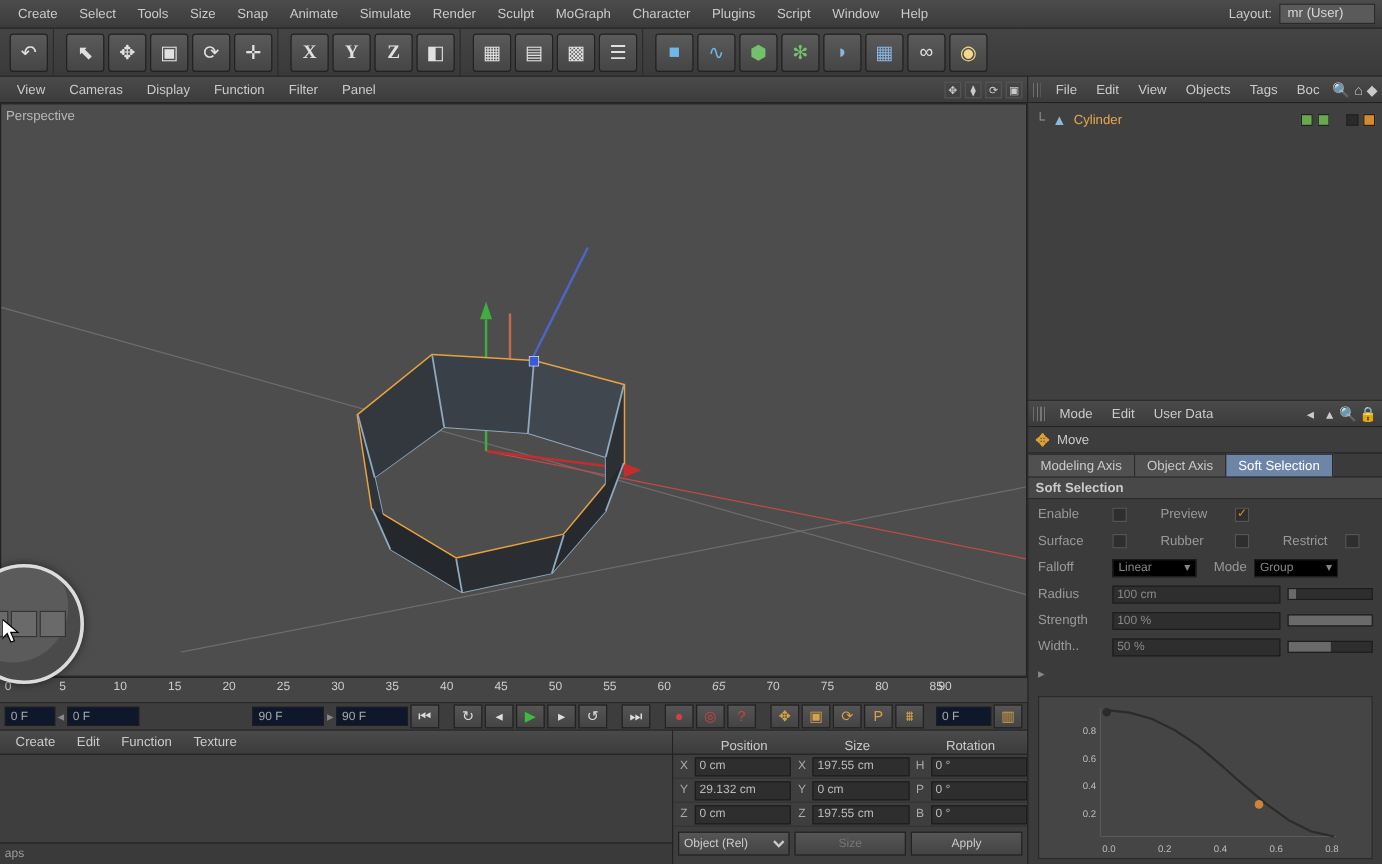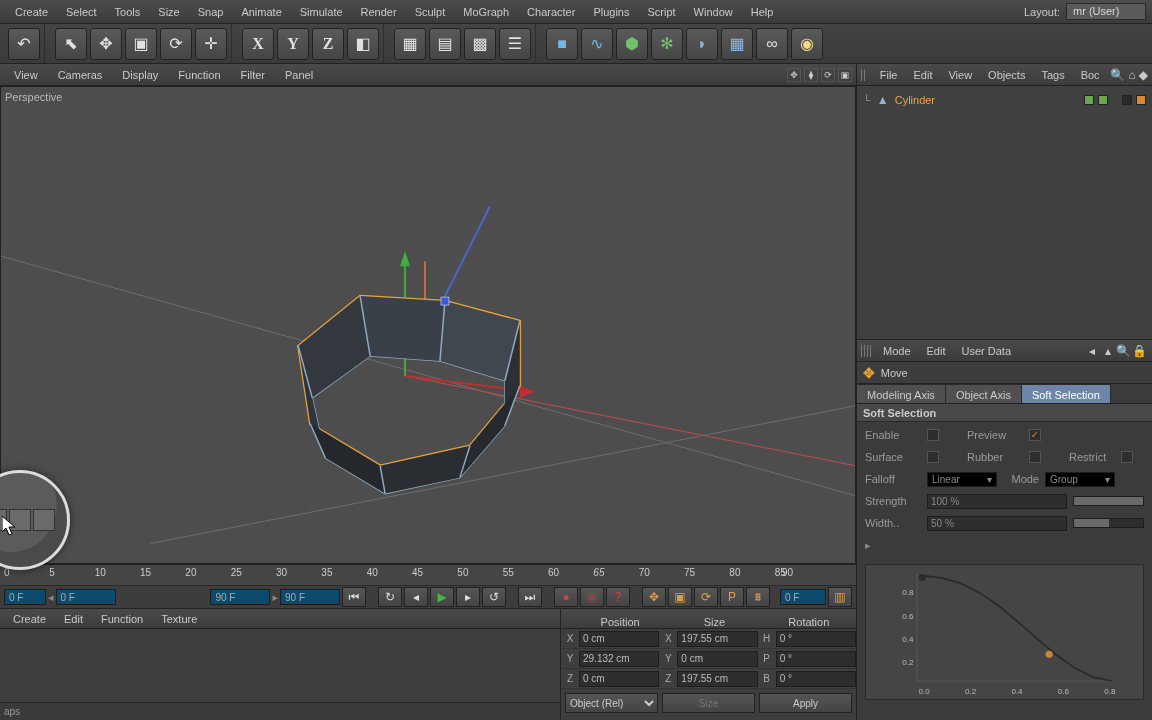--- a/index.html
+++ b/index.html
@@ -34,21 +34,21 @@
   #persp-label{position:absolute;left:4px;top:4px;font-size:11px;color:#b8b8b8;}
   svg.scene{position:absolute;inset:0;width:100%;height:100%;}
   #mini-axis{position:absolute;left:6px;bottom:6px;}
 
   
   #timebar{height:44px;background:#3d3d3d;border-top:1px solid #222;display:flex;flex-direction:column;}
   #ruler{flex:1;position:relative;background:#454545;border-bottom:1px solid #2a2a2a;font-size:10px;color:#ccc;}
   #ruler .tick{position:absolute;top:2px;width:1px;text-align:center;}
   #ruler .tick span{position:relative;left:-6px;}
   #framebar{height:22px;display:flex;align-items:center;gap:2px;padding:0 4px;background:#3d3d3d;}
-  .f-field{width:60px;height:16px;background:#0c4a6e;border:1px solid #1d1d1d;color:#aaa;font-size:10px;padding:0 4px;}
+  .f-field{width:60px;height:16px;background:#0f172a;border:1px solid #1d1d1d;color:#aaa;font-size:10px;padding:0 4px;}
   .f-sp{flex:1;}
   .pbtn{width:24px;height:20px;border:1px solid #222;background:linear-gradient(#555,#444);display:flex;align-items:center;justify-content:center;color:#ddd;font-size:12px;}
   .pbtn.play{color:#3dbb3d;}
   .pbtn.rec{color:#d24141;}
 
   
   #bottom{height:112px;display:flex;border-top:1px solid #222;}
   #matbar{flex:1;background:#3e3e3e;display:flex;flex-direction:column;}
   #matbar .hdr{height:20px;background:linear-gradient(#4a4a4a,#3c3c3c);display:flex;align-items:center;padding:0 4px;border-bottom:1px solid #222;}
   #matbar .hdr .mi{padding:0 9px;}
@@ -434,20 +434,27 @@
               <span>Linear</span>
               <span>▾</span>
             </span>
           <label style="width:36px;text-align:right">Mode</label>
           <span class="sel">
               <span>Group</span>
               <span>▾</span>
             </span>
         </div>
         <div class="fr">
+          <label>Radius</label>
+          <input class="num" value="100 cm" style="">
+          <div class="slider">
+              <div class="fill" style="width:8%"></div>
+            </div>
+        </div>
+        <div class="fr">
           <label>Strength</label>
           <input class="num" value="100 %" style="">
           <div class="slider">
               <div class="fill" style="width:100%"></div>
             </div>
         </div>
         <div class="fr">
           <label>Width..</label>
           <input class="num" value="50 %" style="">
           <div class="slider">

